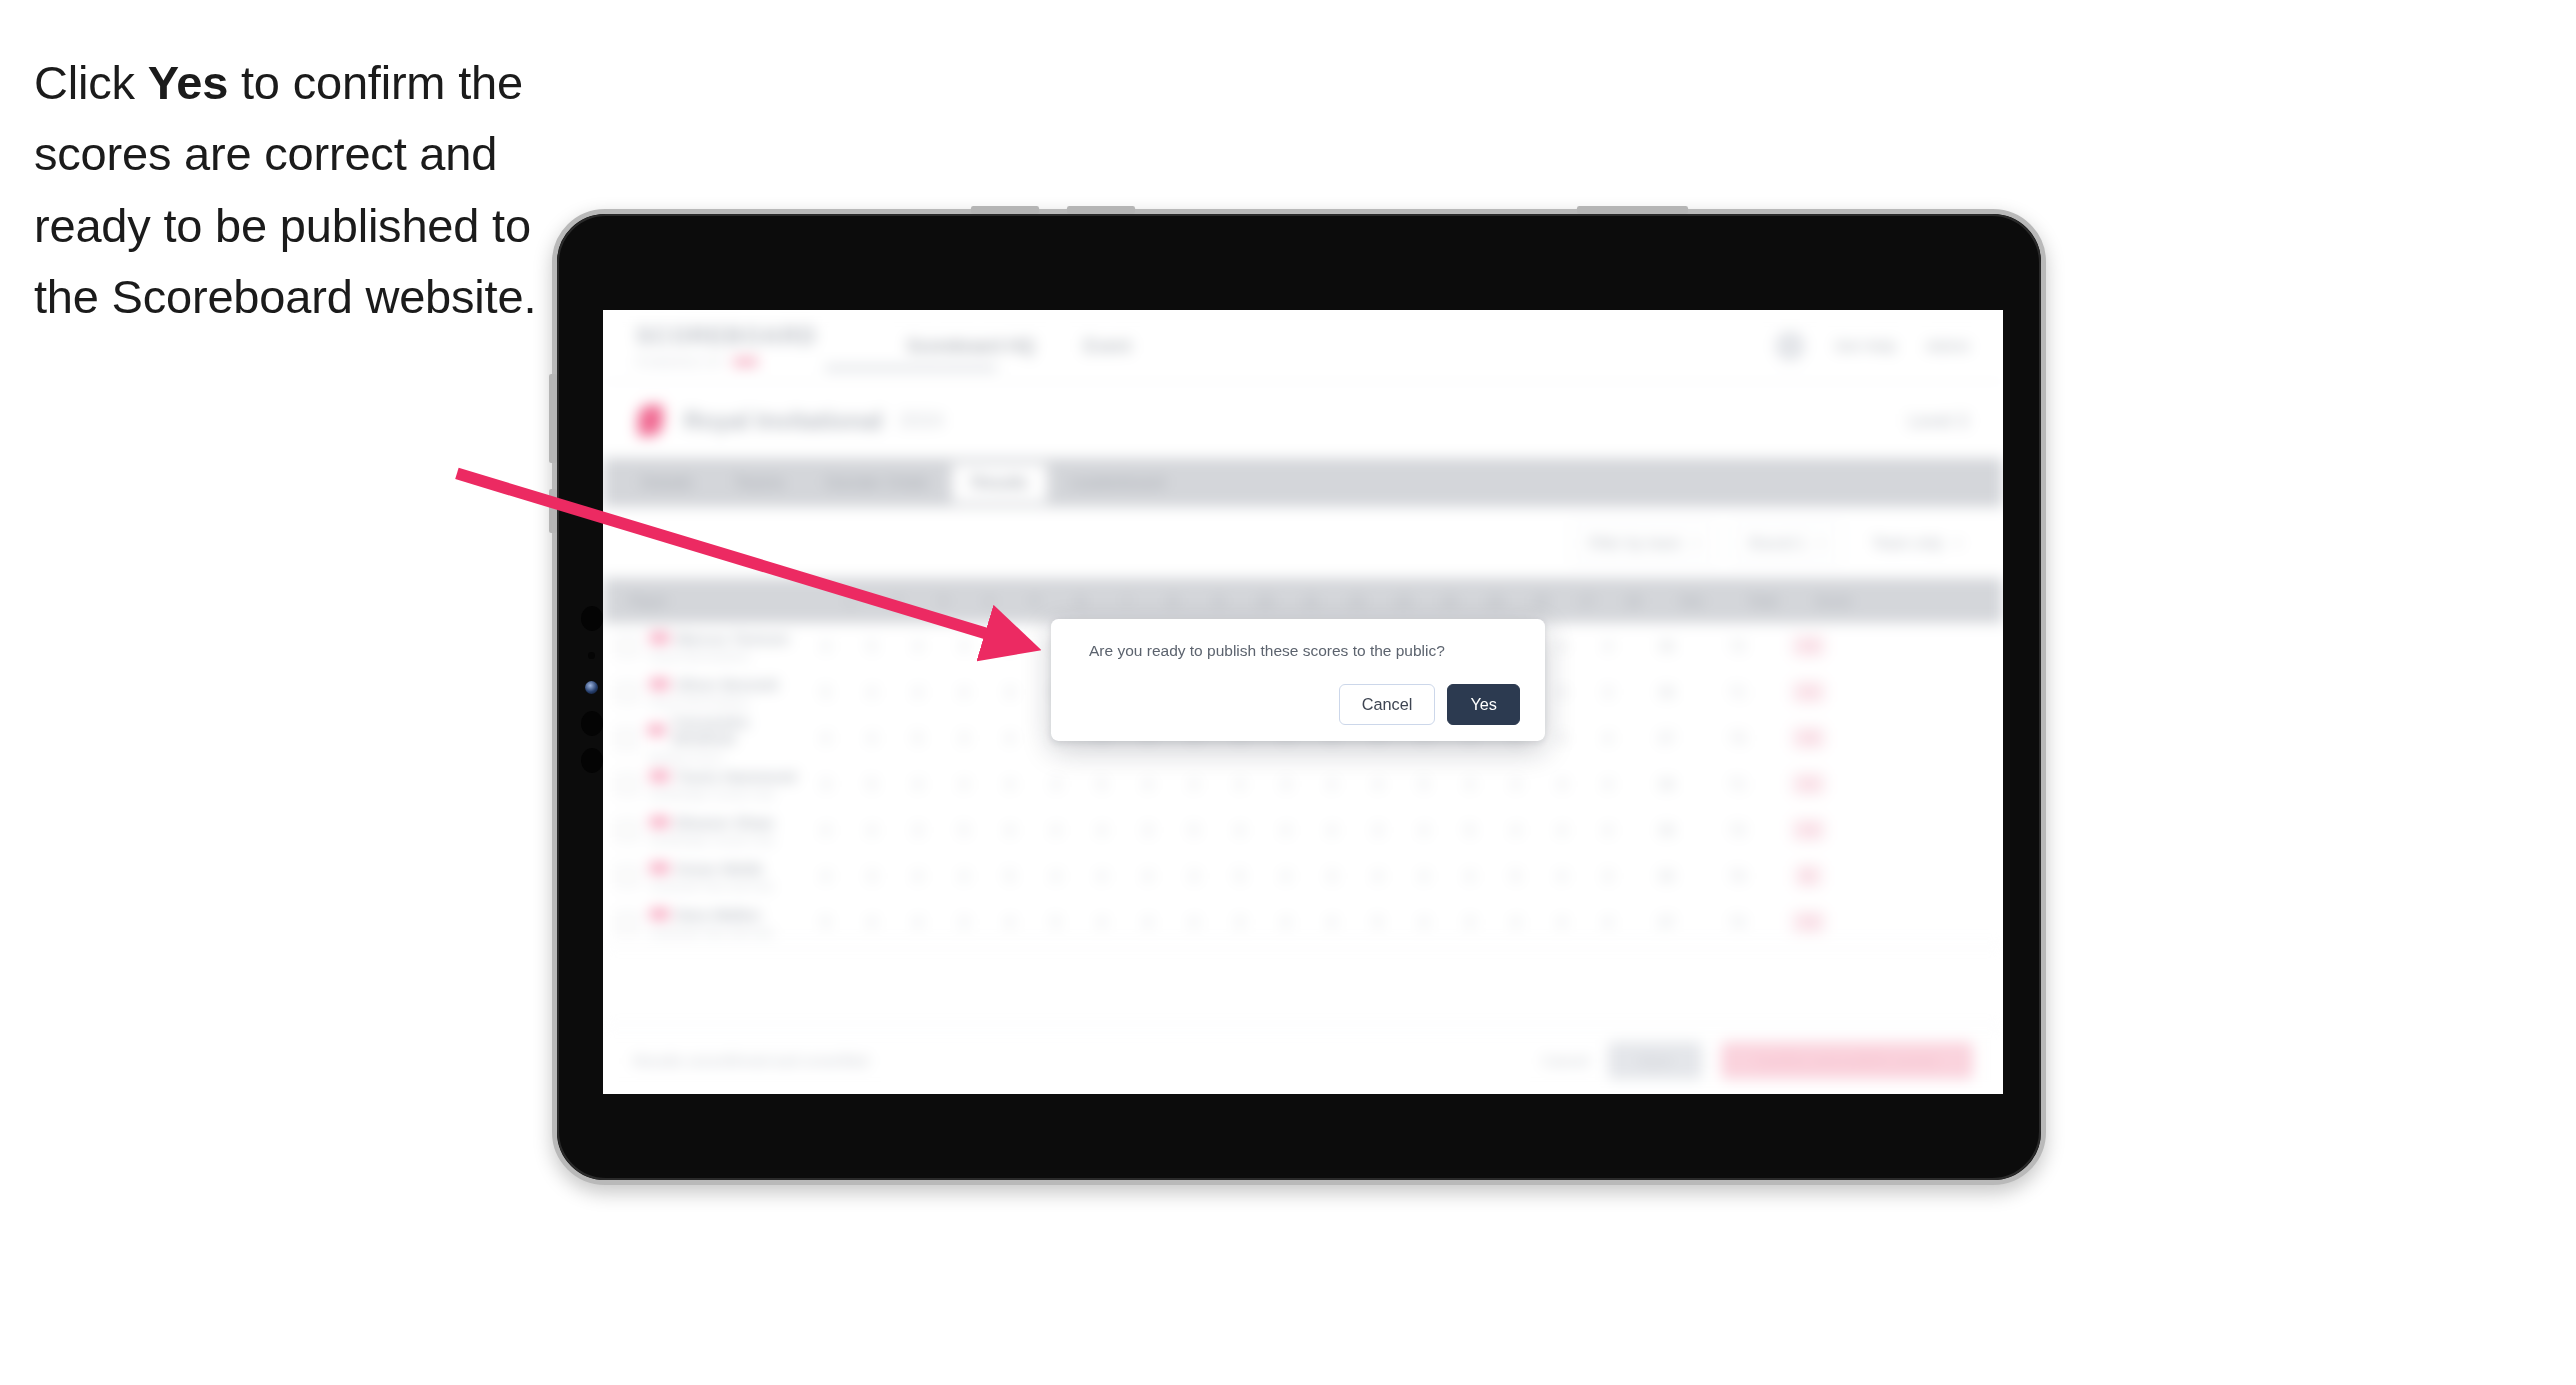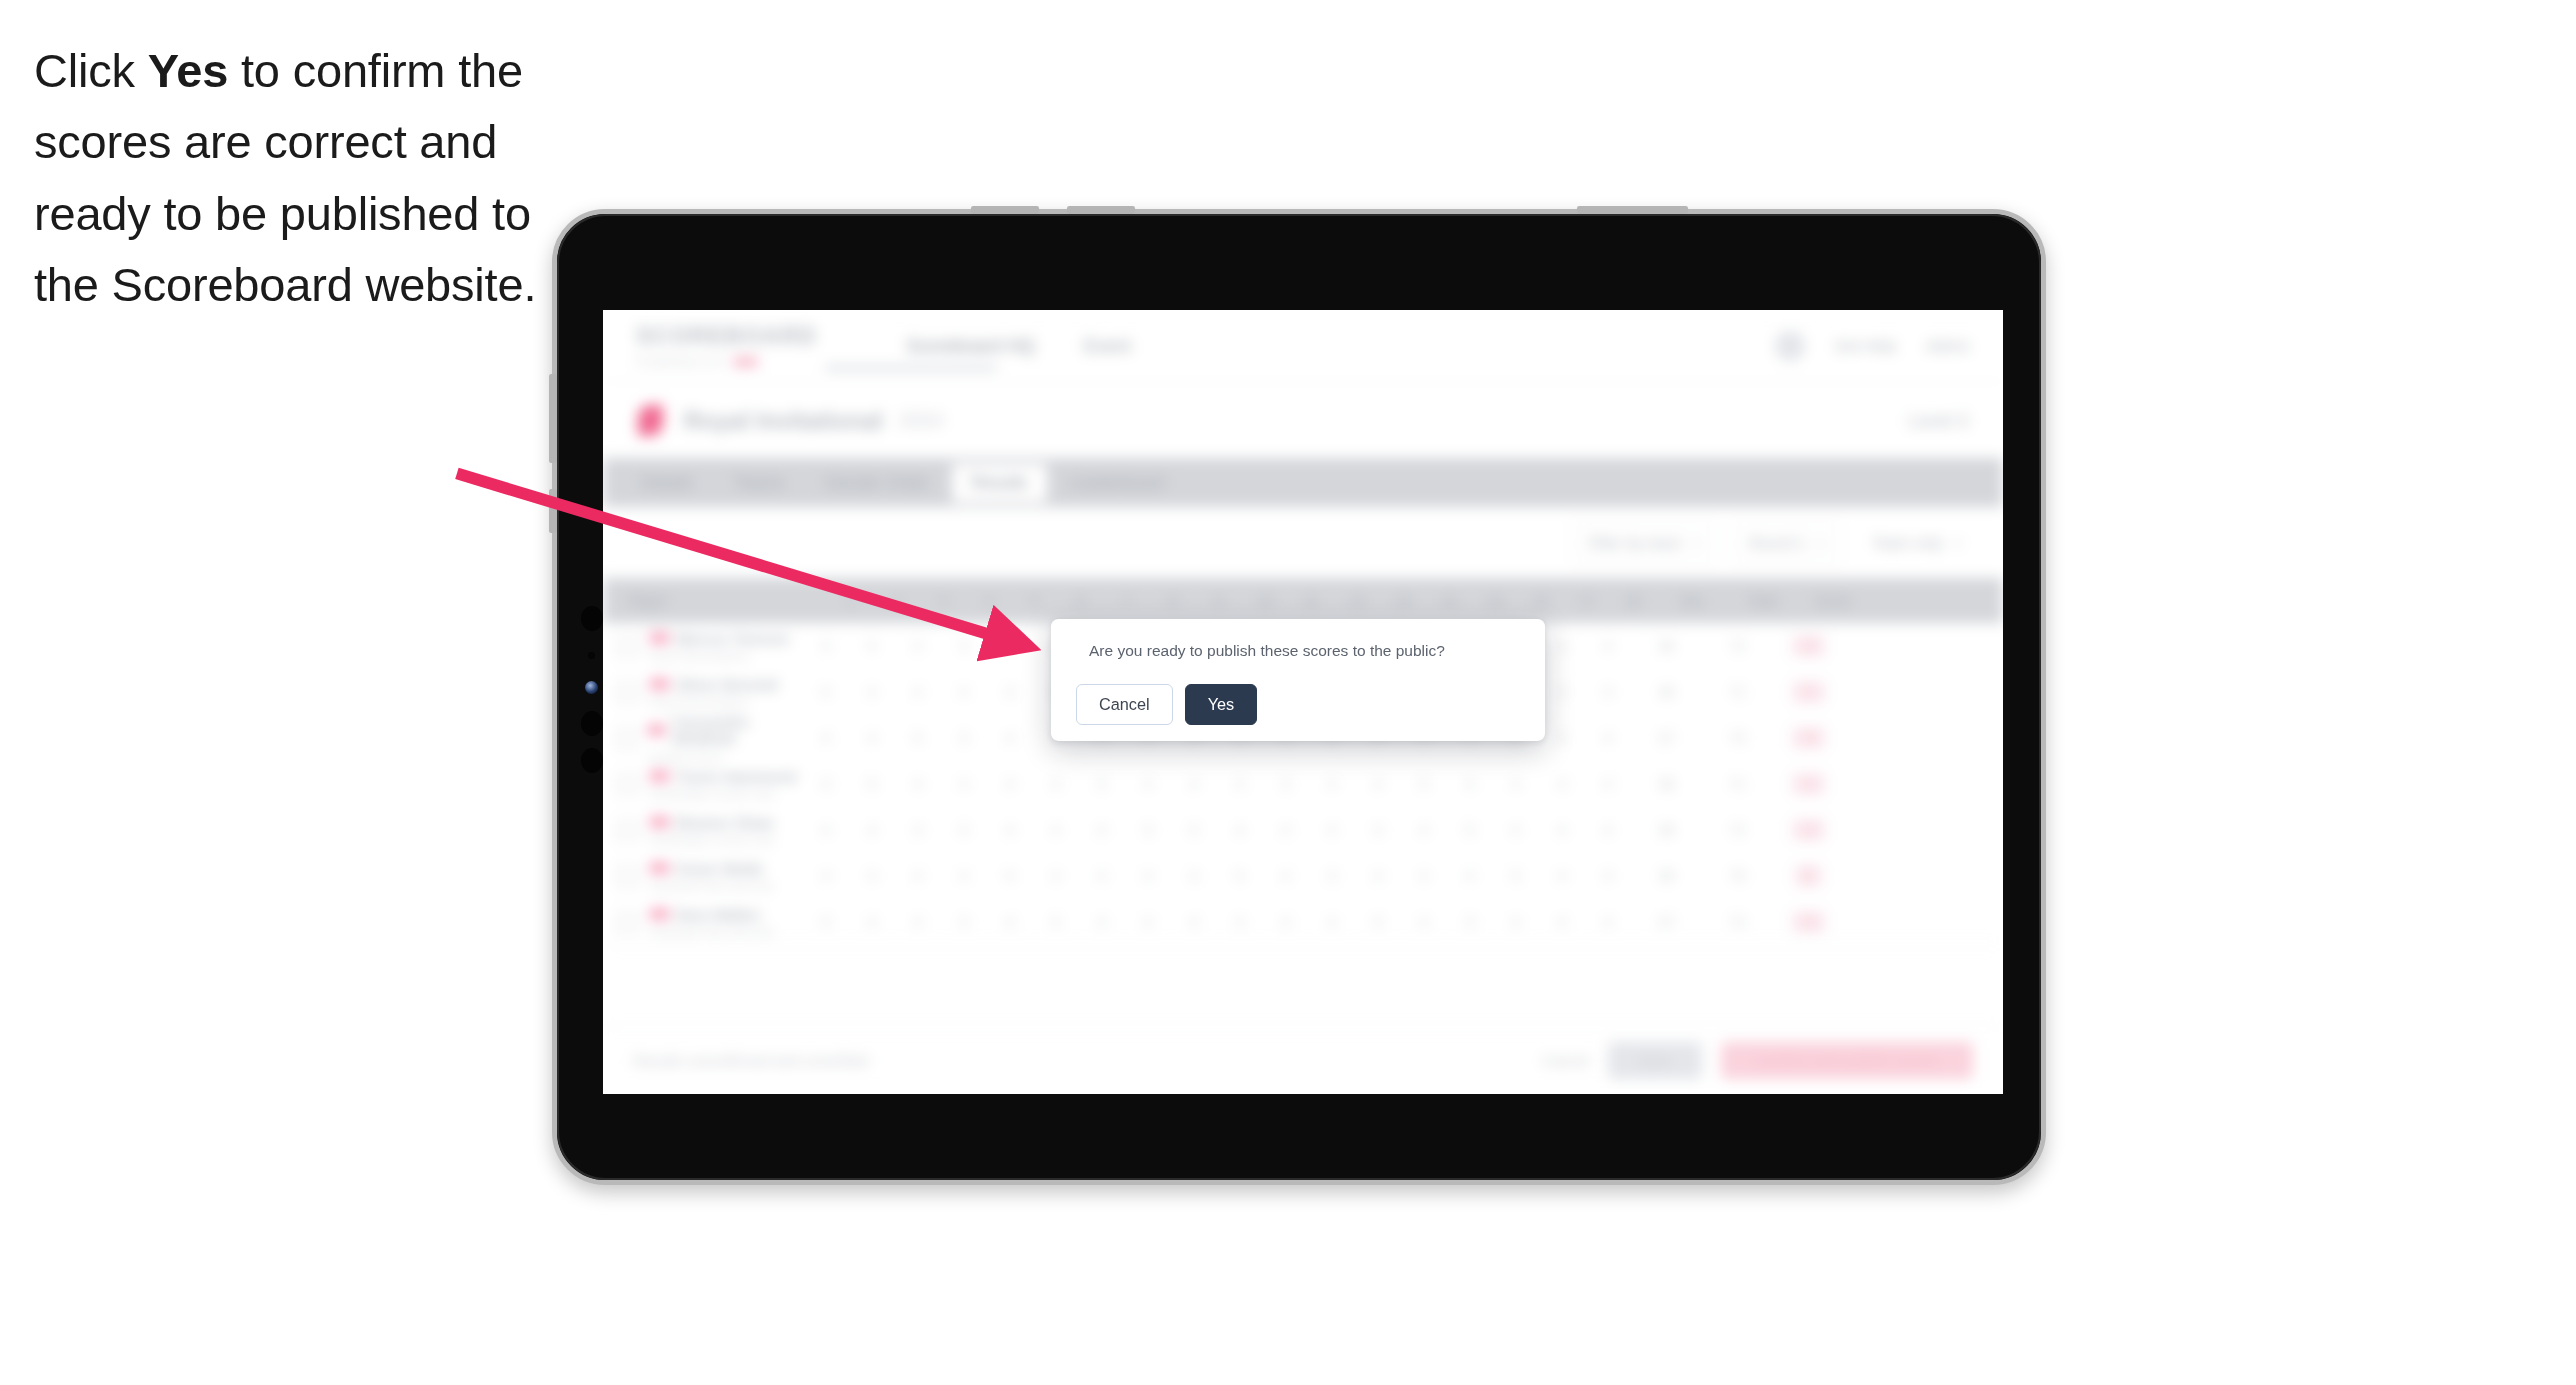--- a/index.html
+++ b/index.html
@@ -7,21 +7,21 @@
     background: #ffffff;
     width: 2576px; height: 1386px;
     overflow: hidden;
     font-family: "Liberation Sans", sans-serif;
   }
   #root { position: relative; width: 2576px; height: 1386px; background: #fff; }
 
   
   .caption {
     position: absolute;
-    left: 34px; top: 35px;
+    left: 34px; top: 47px;
     width: 562px;
     font-size: 47px;
     line-height: 1.52;
     color: #1b1b1b;
     font-weight: 400;
     letter-spacing: -0.2px;
   }
   .caption b { font-weight: 700; }
 
   
@@ -204,21 +204,21 @@
   }
   .modal-title { font-size: 22px; color: #3c4350; font-weight: 400; }
   .modal-close {
     margin-left: auto; font-size: 23px; line-height: 1; color: #5d646f;
     cursor: pointer; font-weight: 300; margin-top: -4.4px;
   }
   .modal-body { padding: 21px 25px 0 38px; }
   .modal-msg { font-size: 15.5px; color: #5c636e; line-height: 1.4; }
   .modal-foot {
     padding: 22px 25px 16px 25px;
-    display: flex; justify-content: flex-start; gap: 12px;
+    display: flex; justify-content: flex-end; gap: 12px;
   }
   .btn {
     font-size: 16.3px; border-radius: 6px; padding: 10.4px 22px;
     font-family: "Liberation Sans", sans-serif; cursor: pointer;
     box-sizing: border-box;
   }
   .btn-cancel { background: #ffffff; color: #3e4552; border: 1.5px solid #ccd7ea; }
   .btn-yes { background: #2c3a50; color: #ffffff; border: 1.5px solid #2c3a50; }
 
   

